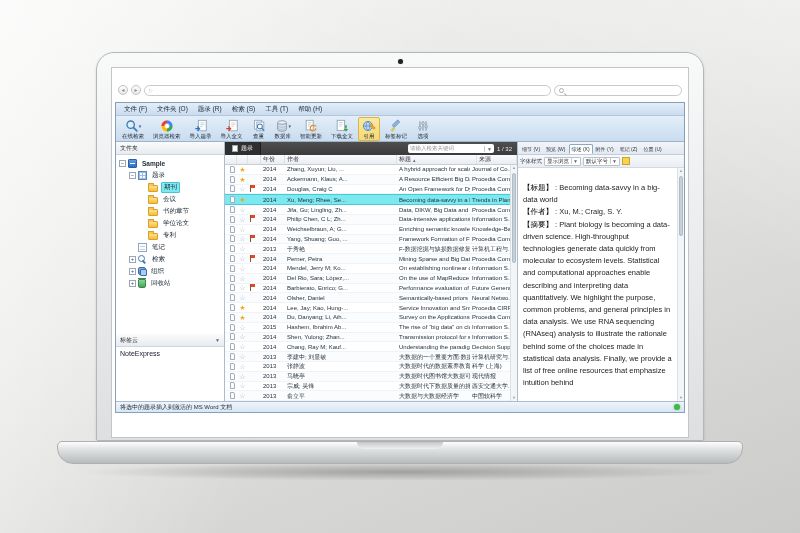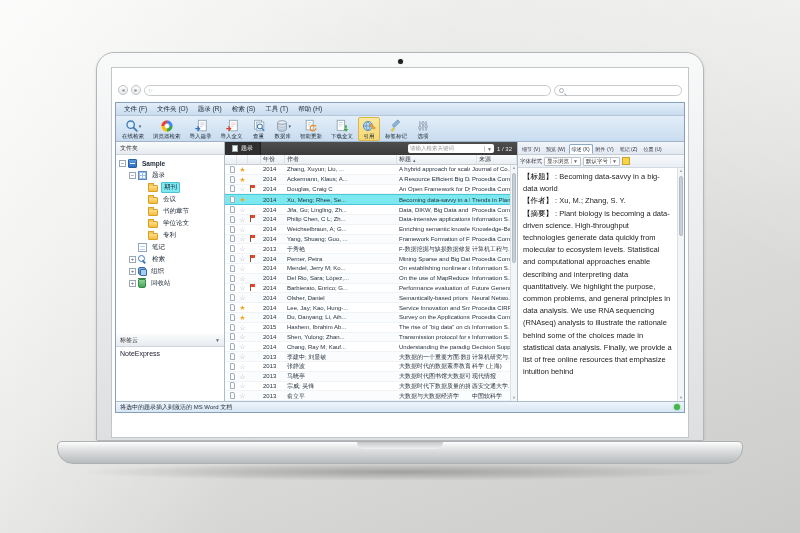--- a/index.html
+++ b/index.html
@@ -140,21 +140,21 @@
   .dtab{font-size:5px;color:#334;padding:1px 2px;white-space:nowrap;overflow:hidden;border:1px solid transparent;}
   .dtab.active{background:#fff;border:1px solid #8aa7c4;border-bottom-color:#fff;border-radius:2px 2px 0 0;color:#123;}
   .formatbar{height:13px;flex:none;display:flex;align-items:center;gap:2px;padding:0 2px;
     background:linear-gradient(#f7f9fb,#e9eef3);border-bottom:1px solid #d2d9e0;}
   .fmt-label{font-size:5.5px;color:#334;white-space:nowrap;}
   .fmt-combo{height:9px;background:#fff;border:1px solid #b8c2cc;border-radius:1px;display:flex;align-items:center;
     font-size:5.5px;color:#333;padding:0 2px;gap:2px;white-space:nowrap;}
   .fmt-combo .ccaret{color:#667;font-size:5px;border-left:1px solid #ccc;padding-left:1px;}
   .hl-swatch{width:8px;height:8px;background:#f7d44a;border:1px solid #c9a property;border:1px solid #c9a52e;flex:none;}
   .dbody-wrap{flex:1;display:flex;min-height:0;}
-  .dbody{flex:1;padding:3px 4px 0 5px;overflow:hidden;}
+  .dbody{flex:1;padding:3px 4px 0 5px;overflow:hidden;margin-top:11px;}
   .dbody p{margin:0;font-size:7.5px;line-height:12.2px;color:#1d1d1f;word-wrap:break-word;}
   .dlabel{color:#000;}
   .italic{font-style:italic;}
 
   
   .statusbar{height:11px;flex:none;display:flex;align-items:center;justify-content:space-between;
     padding:0 4px;background:linear-gradient(#eef4fb,#d8e6f4);border-top:1px solid #aabccd;}
   .status-text{font-size:6px;color:#23303c;white-space:nowrap;overflow:hidden;}
   .status-dot{width:6px;height:6px;border-radius:50%;background:var(--status-green);
     box-shadow:0 0 2px rgba(67,182,73,.8);flex:none;}
@@ -687,21 +687,21 @@
               </span>
             <span class="fmt-combo">
                 <i style="font-style:normal">默认字号</i>
                 <span class="ccaret">▼</span>
               </span>
             <span class="hl-swatch"></span>
           </div>
           <div class="dbody-wrap">
             <div class="dbody" id="dbody">
                 <p class="dfield"><span class="dlabel">【标题】</span> : <span>Becoming data-savvy in a big-data world</span></p>
-                <p class="dfield"><span class="dlabel">【作者】</span> : <span>Xu, M.; Zhang, S. Y.</span></p>
+                <p class="dfield"><span class="dlabel">【作者】</span> : <span>Xu, M.; Craig, S. Y.</span></p>
                 <p class="dfield"><span class="dlabel">【摘要】</span> : <span>Plant biology is becoming a data-driven science. High-throughput technologies generate data quickly from molecular to ecosystem levels. Statistical and computational approaches enable describing and interpreting data quantitatively. We highlight the purpose, common problems, and general principles in data analysis. We use RNA sequencing (RNAseq) analysis to illustrate the rationale behind some of the choices made in statistical data analysis. Finally, we provide a list of free online resources that emphasize intuition behind</span></p>
               </div>
             <div class="vscroll">
               <span class="sarrow up">▲</span>
               <span class="sarrow down">▼</span>
               <div class="thumb" style="top:8px;height:60px;"></div>
             </div>
           </div>
         </div>
       </div>

